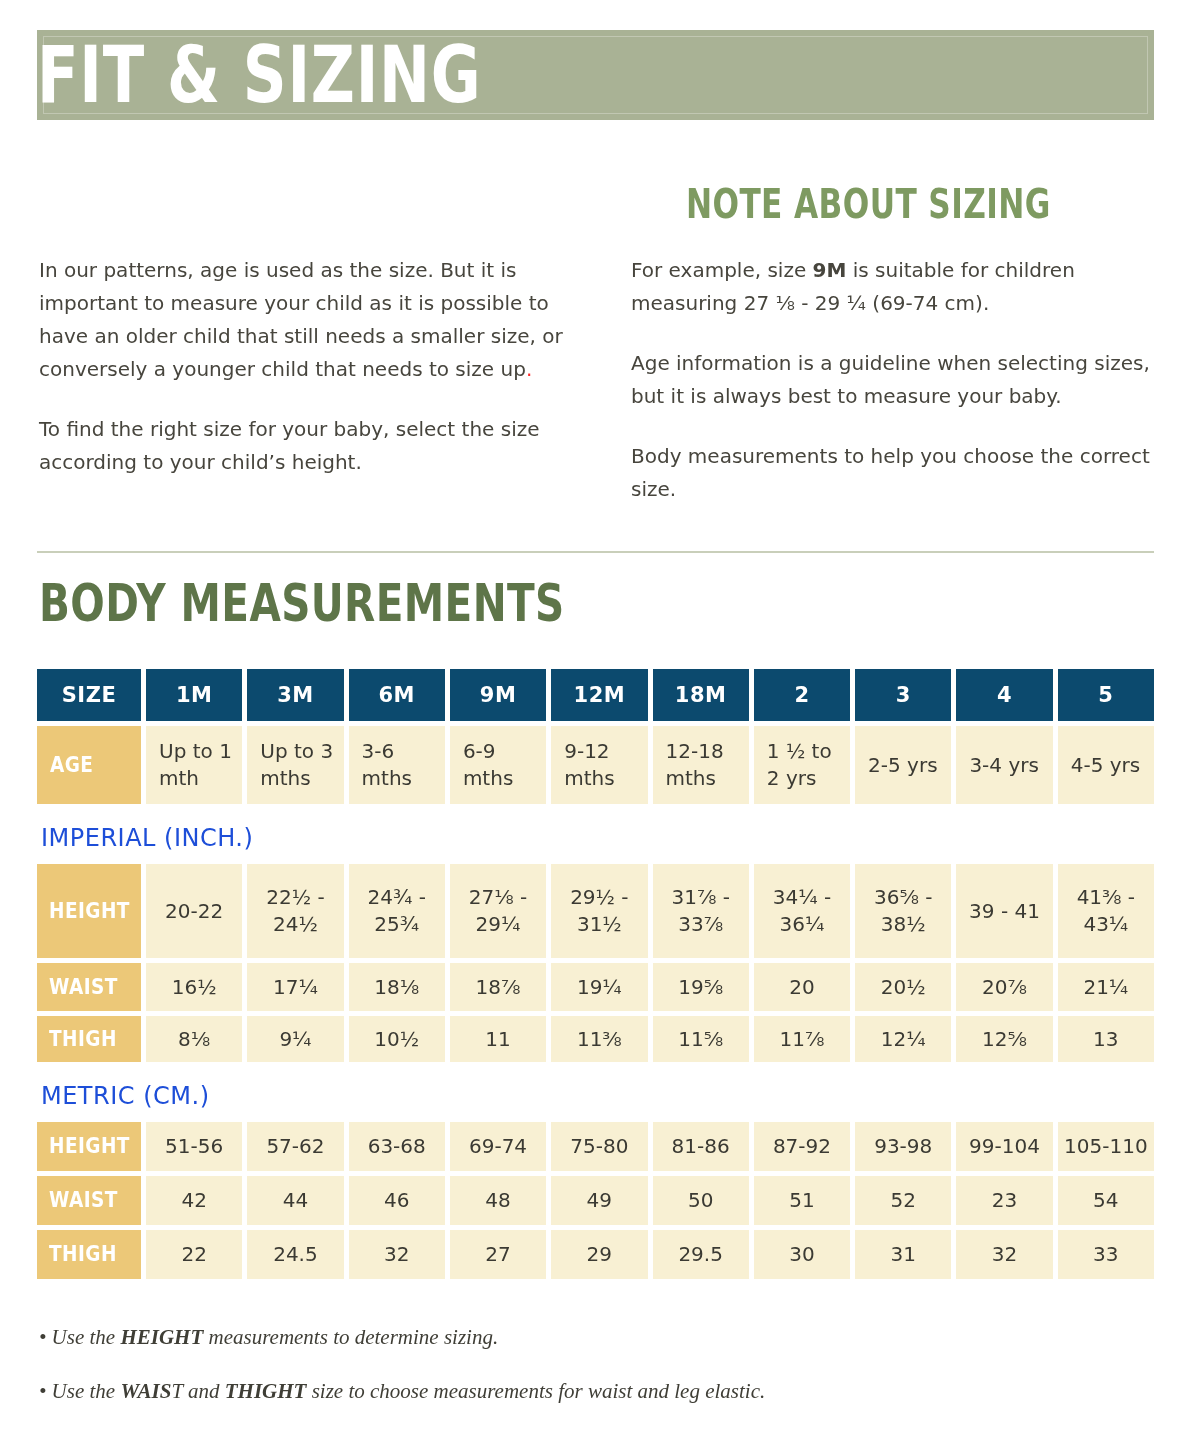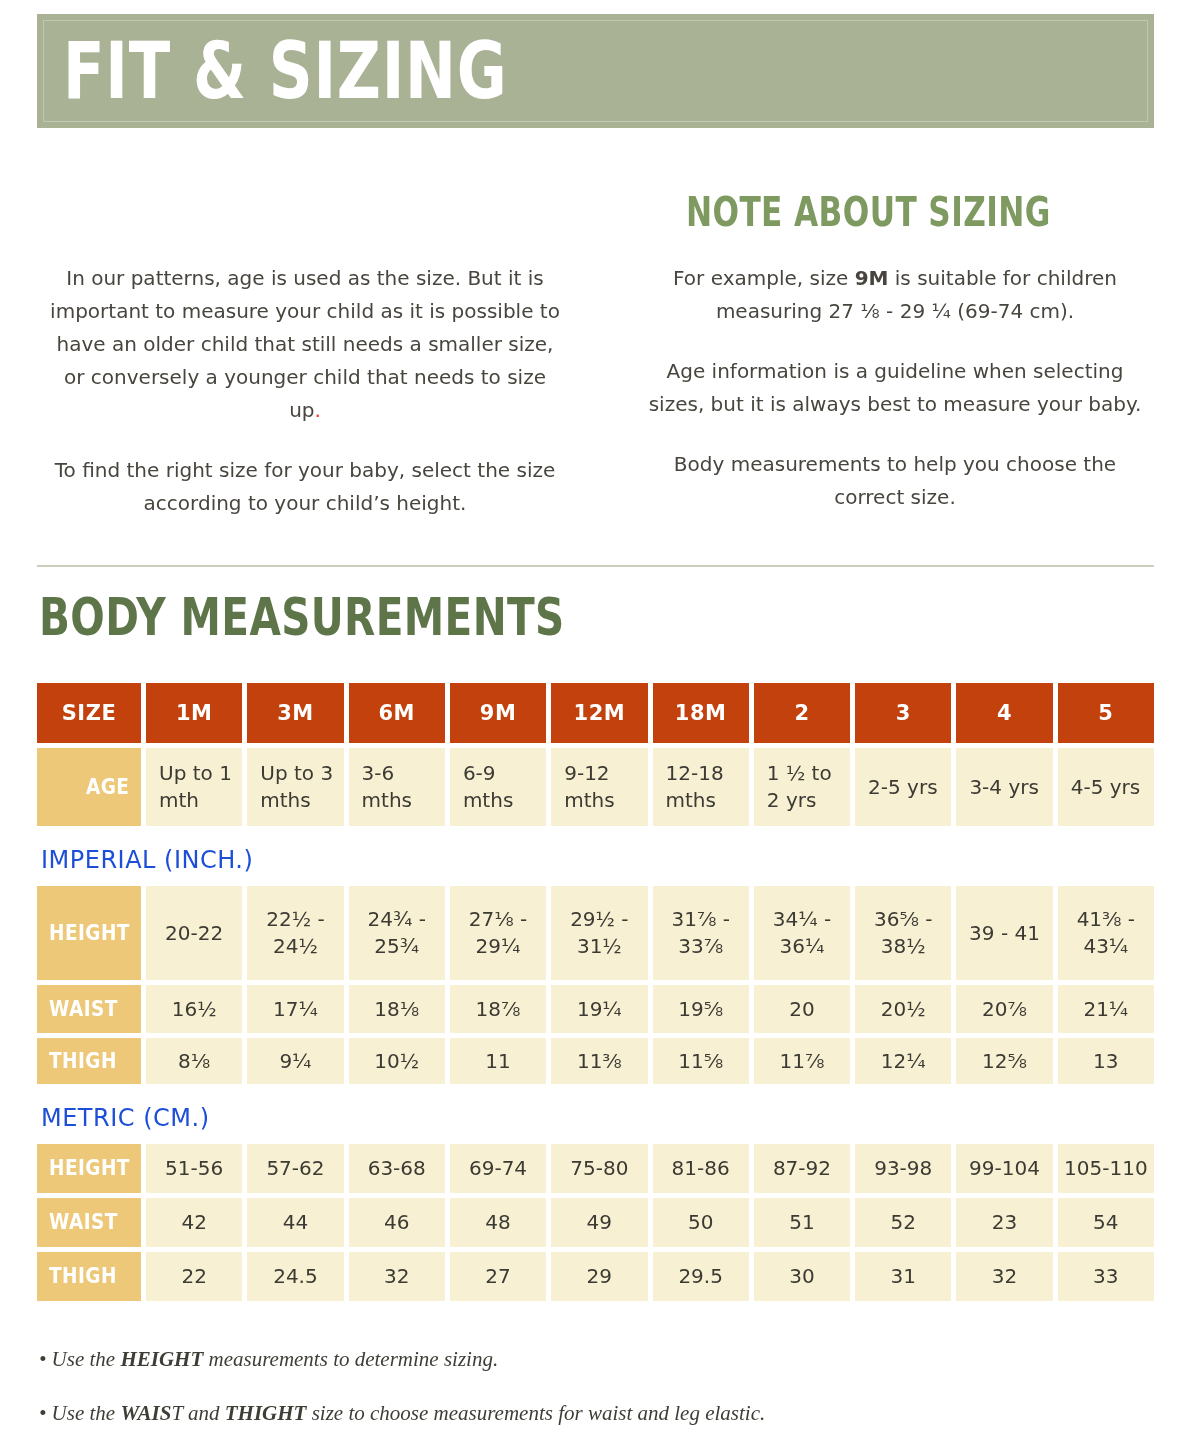--- a/index.html
+++ b/index.html
@@ -5,23 +5,23 @@
   html,body{margin:0;padding:0;background:#ffffff;}
   body{
     width:1191px;height:1433px;overflow:hidden;
     font-family:"DejaVu Sans","Liberation Sans",sans-serif;
     color:#45433b;-webkit-font-smoothing:antialiased;
   }
   .page{padding:0 37px;box-sizing:border-box;}
 
   
   .banner{
-    margin-top:14px;height:114px;background:#a9b295;
+    margin-top:30px;height:90px;background:#a9b295;
     position:relative;display:flex;align-items:center;
-    padding-left:26px;box-sizing:border-box;
+    box-sizing:border-box;
   }
   .banner .inner-frame{
     position:absolute;inset:6px;border:1px solid rgba(255,255,255,.28);
     pointer-events:none;
   }
   .banner-title{
     color:#ffffff;font-weight:700;font-size:78px;line-height:1;
     display:inline-block;transform:scaleX(.78);transform-origin:left center;
     letter-spacing:1px;white-space:nowrap;
   }
@@ -39,47 +39,47 @@
   }
   .h-fit{
     margin:26px 0 0 2px;color:#6f8c55;font-weight:700;font-size:38px;line-height:1;
   }
 
   
   .columns{
     display:grid;grid-template-columns:528px 524px;column-gap:64px;
     margin-top:30px;
   }
-  .para{font-size:20px;line-height:33px;margin:0 0 27px 8px;color:#47453d;text-align:center;}
+  .para{font-size:20px;line-height:33px;margin:0 0 27px 2px;color:#47453d;}
 
   .divider{border:none;border-top:2px solid #c9cfba;margin:18px 0 0 0;}
 
   
   .tbl{margin-top:40px;}
   .trow{
     display:grid;grid-template-columns:104px repeat(10,1fr);
     column-gap:5px;margin-bottom:5px;
   }
   .cell{
     display:flex;align-items:center;justify-content:center;
     box-sizing:border-box;font-size:20px;color:#3b3a33;text-align:center;
     background:#f8f0d3;padding:4px 6px;line-height:27px;
   }
   .cell.hdr{
-    background:#c2410c;color:#ffffff;font-weight:700;height:60px;
+    background:#0c4a6e;color:#ffffff;font-weight:700;height:52px;
     font-size:21px;letter-spacing:.5px;
   }
   .cell.lbl{
     background:#ecc878;color:#ffffff;font-weight:700;
     justify-content:flex-start;padding-left:12px;text-align:left;
     font-size:21px;letter-spacing:.5px;
   }
   .cell.lbl .cond{display:inline-block;transform:scaleX(.88);transform-origin:left center;white-space:nowrap;}
   .row-age .cell{height:78px;justify-content:flex-start;text-align:left;padding-left:13px;}
-  .row-age .cell.lbl{justify-content:flex-end;}
+  .row-age .cell.lbl{justify-content:flex-start;}
   .row-imp-h .cell{height:94px;}
   .row-imp-w .cell{height:48px;}
   .row-imp-t .cell{height:46px;}
   .row-met .cell{height:49px;}
   .sub-label{
     font-size:24px;color:#1d4ed8;margin:20px 0 12px 4px;letter-spacing:.5px;
   }
 
   
   .bullets{margin-top:44px;font-family:Liberation Serif, serif;}

